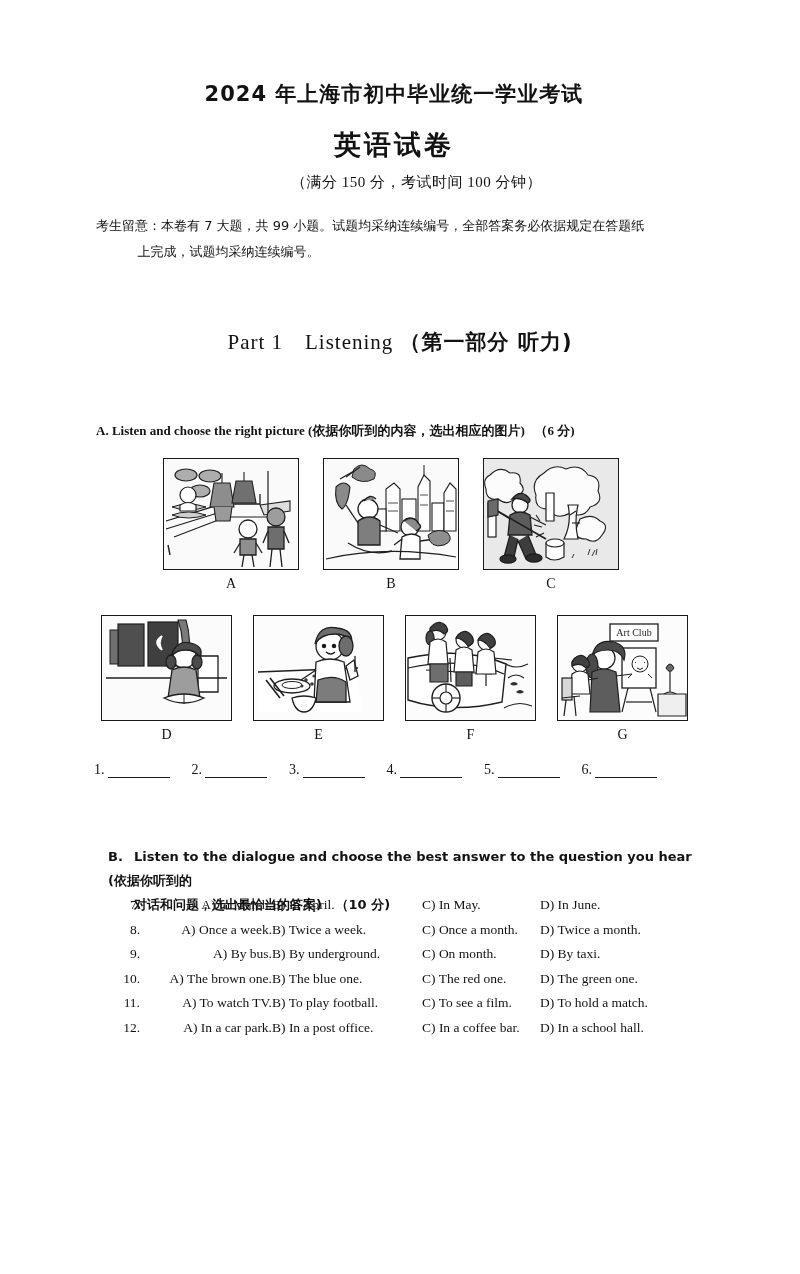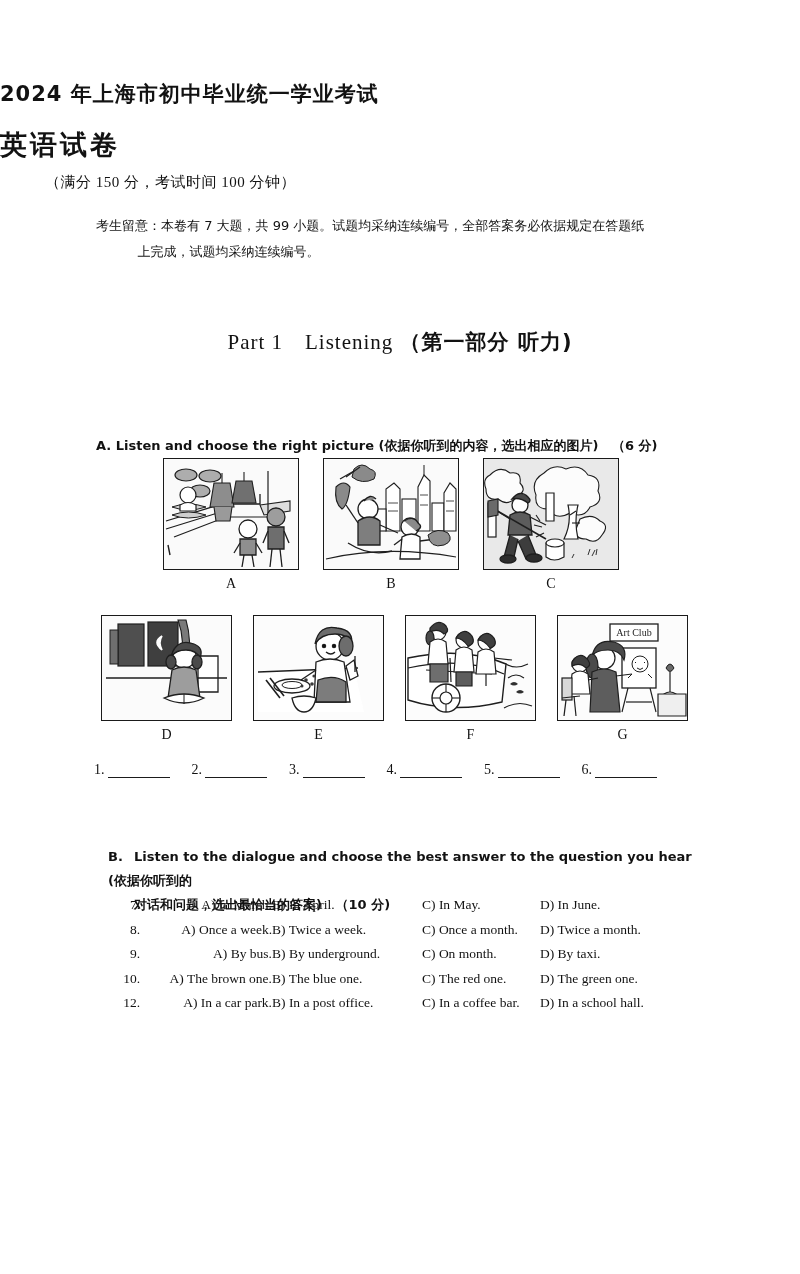--- a/index.html
+++ b/index.html
@@ -16,20 +16,21 @@
     background: #ffffff;
     color: #121212;
     font-family: "Liberation Serif", "DejaVu Serif", serif;
     overflow: hidden;
   }
 
   
   .doc-title {
     position: absolute;
     left: 0; right: 12px;
+    text-align: center;
     font-family: "DejaVu Sans", "Liberation Sans", sans-serif;
     font-weight: bold;
     letter-spacing: 1px;
   }
   #title-main { top: 80px; font-size: 21px; }
   #title-sub  { top: 127px; font-size: 27px; letter-spacing: 3px; }
   #title-score{ top: 173px; font-size: 15px; font-family: "Liberation Serif", serif; font-weight: normal; letter-spacing: 0.5px; padding-left: 45px;}
 
   #notice {
     position: absolute;
@@ -60,21 +61,21 @@
   .sec-heading {
     position: absolute;
     left: 96px;
     width: 620px;
     font-family: "DejaVu Sans", "Liberation Sans", sans-serif;
     font-weight: bold;
     font-size: 13px;
     line-height: 24px;
   }
   #sec-I { top: 380px; }
-  #sec-A { top: 434px; }
+  #sec-A { top: 419px; font-family: Liberation Serif, serif; }
   #sec-B { top: 845px; left: 108px; width: 600px; text-indent: 0; }
   #sec-B .b-label { display:inline-block; width: 26px; }
   #sec-B .b-body  { display:inline;text-align:right; }
   #sec-B .b-line2 { display:block; padding-left: 26px; }
 
   
   .pic-row { position: absolute; display: flex; }
   #pic-row-1 { top: 458px; left: 163px; }
   #pic-row-2 { top: 615px; left: 101px; }
 
@@ -588,20 +589,27 @@
     </div>
 
     <div class="q-row">
       <span class="q-num">10.</span>
       <span class="q-opt c1">A) The brown one.</span>
       <span class="q-opt c2">B) The blue one.</span>
       <span class="q-opt c3">C) The red one.</span>
       <span class="q-opt c4">D) The green one.</span>
     </div>
 
+    <div class="q-row">
+      <span class="q-num">11.</span>
+      <span class="q-opt c1">A) To watch TV.</span>
+      <span class="q-opt c2">B) To play football.</span>
+      <span class="q-opt c3">C) To see a film.</span>
+      <span class="q-opt c4">D) To hold a match.</span>
+    </div>
 
     <div class="q-row">
       <span class="q-num">12.</span>
       <span class="q-opt c1">A) In a car park.</span>
       <span class="q-opt c2">B) In a post office.</span>
       <span class="q-opt c3">C) In a coffee bar.</span>
       <span class="q-opt c4">D) In a school hall.</span>
     </div>
 
   </div>

